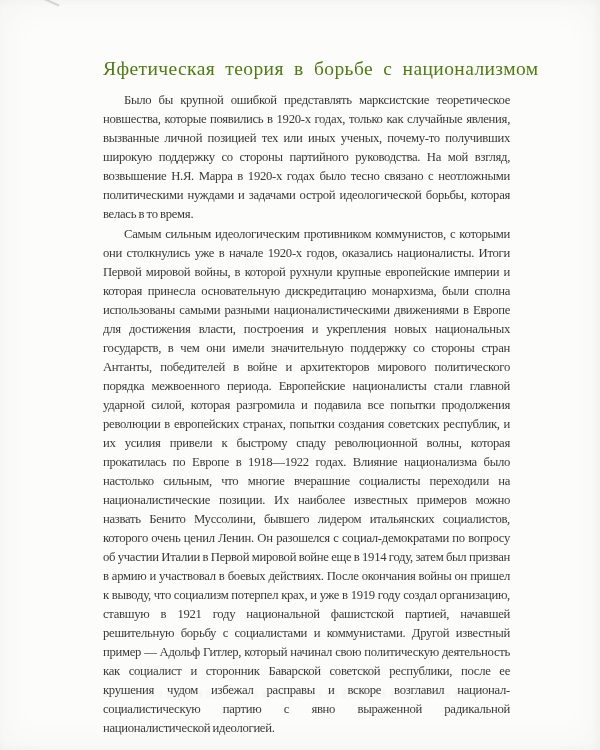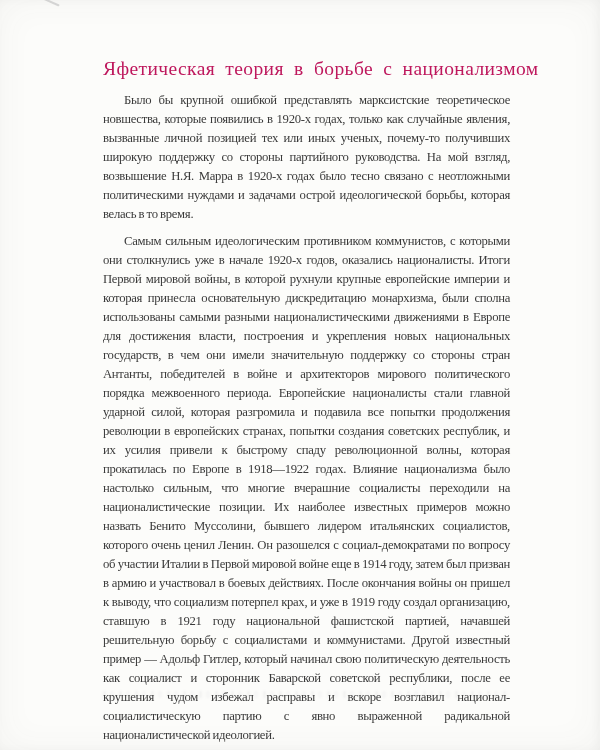--- a/index.html
+++ b/index.html
@@ -62,38 +62,38 @@
     white-space: nowrap;
   }
   
   .chapter-title {
     margin-top: 14px;
     font-size: 19.5px;
     font-weight: normal;
     text-align: center;
     letter-spacing: 0.4px;
     word-spacing: 5px;
-    color: #be185d;
+    color: #4d7c0f;
     white-space: nowrap;
   }
   
   .body-text {
     margin-top: 11px;
     font-size: 12.7px;
     line-height: 19px;
     text-align: justify;
     letter-spacing: -0.3px;
     word-spacing: -0.5px;
     color: var(--ink);
   }
   .body-text p {
     text-indent: 21px;
   }
   .body-text p + p {
-    margin-top: 8px;
+    margin-top: 1px;
   }
   
   .show-through {
     position: absolute;
     left: 103px; right: 90px;
     top: 691px;
     height: 7px;
     background: repeating-linear-gradient(90deg,
       rgba(110,110,125,0.12) 0 3px, rgba(110,110,125,0) 3px 7px,
       rgba(110,110,125,0.08) 7px 11px, rgba(110,110,125,0) 11px 16px);

